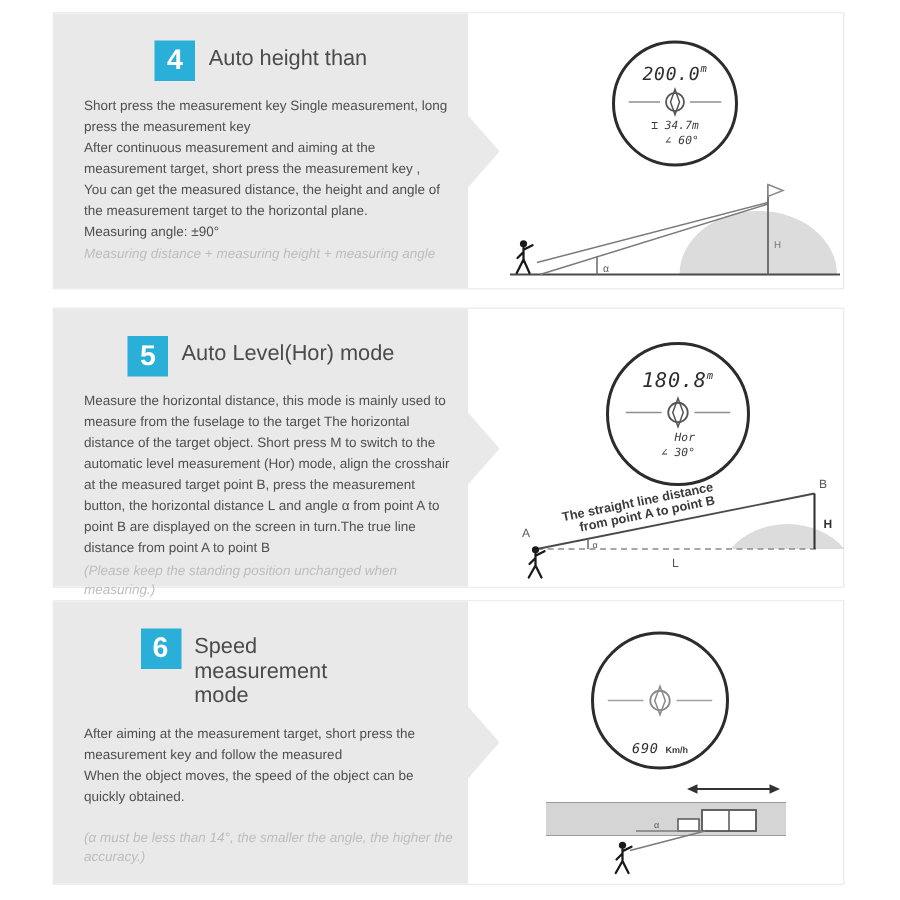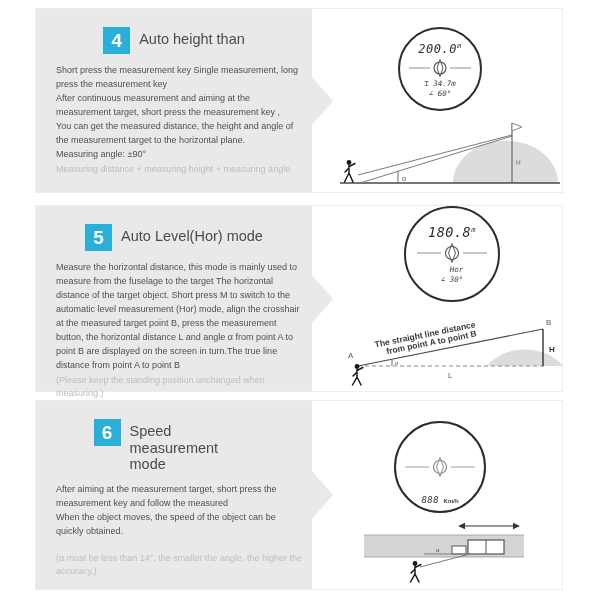--- a/index.html
+++ b/index.html
@@ -24,39 +24,39 @@
     border-top:24px solid transparent;border-bottom:24px solid transparent;z-index:2;}
 
   .head{display:flex;align-items:flex-start;justify-content:center;gap:9px;padding-top:18px;}
   .num{width:27px;height:27px;background:var(--accent);color:#fff;font-size:19px;
     font-weight:bold;display:flex;align-items:center;justify-content:center;flex:none;}
   .title{font-size:14.5px;color:var(--title);line-height:1.15;padding-top:4px;max-width:170px;}
   .title.w120{max-width:125px;}
 
   .body-text{font-size:9px;color:var(--body);line-height:1.55;
     margin:10px 10px 0 20px;white-space:pre-line;}
-  .note{font-size:9px;color:var(--muted);line-height:1.5;margin:1px 10px 0 20px;white-space:pre-line;}
+  .note{font-size:9px;color:var(--muted);line-height:1.5;margin:1px 10px 0 20px;white-space:pre-line;font-style:italic;}
   .note.gap{margin-top:13px;}
 
   .stage{flex:1;position:relative;background:#fff;}
 
   .vf{position:absolute;border:2px solid var(--ink);border-radius:50%;background:#fff;
     display:flex;flex-direction:column;align-items:center;}
-  .card-1 .vf{width:84px;height:84px;left:86px;top:18px;}
-  .card-2 .vf{width:96px;height:96px;left:92px;top:0;}
+  .card-1 .vf{width:84px;height:84px;left:96px;top:18px;}
+  .card-2 .vf{width:96px;height:96px;left:92px;top:22px;}
   .card-3 .vf{width:92px;height:92px;left:82px;top:20px;}
 
   .digital{font-family:"DejaVu Sans Mono",monospace;font-style:italic;color:#2e2e2e;
     letter-spacing:.5px;}
   .dist{font-size:12px;margin-top:13px;white-space:nowrap;}
   .card-2 .dist{font-size:13.5px;margin-top:16px;}
   .dist sup{font-size:7px;font-style:italic;}
   .ch{display:block;margin-top:2px;}
   .readout{font-family:"DejaVu Sans Mono",monospace;font-style:italic;font-size:7.5px;
-    line-height:1.3;color:#3c3c3c;text-align:center;margin-top:1px;}
+    line-height:1.3;color:#3c3c3c;text-align:right;margin-top:1px;}
   .readout span{display:block;}
   .speed-line{margin-top:11px;white-space:nowrap;}
   .speed-line .digital{font-size:9px;}
   .speed-unit{font-size:6px;font-weight:bold;color:#3c3c3c;}
 
   .diagram-svg{position:absolute;}
   .card-1 .diagram-svg{left:18px;top:104px;}
   .card-2 .diagram-svg{left:0px;top:106px;}
   .card-3 .diagram-svg{left:0px;top:118px;}
   svg text{font-family:"Liberation Sans",sans-serif;}
@@ -170,21 +170,21 @@
       <div class="note gap">(α must be less than 14°, the smaller the angle, the higher the accuracy.)</div>
     </div>
     <div class="stage">
       <div class="vf">
         <svg class="ch" style="margin-top:33px" width="70" height="22" viewBox="0 0 70 22">
           <line x1="0" y1="11" x2="24" y2="11" stroke="#a0a0a0" stroke-width="1"></line>
           <line x1="46" y1="11" x2="70" y2="11" stroke="#a0a0a0" stroke-width="1"></line>
           <circle cx="35" cy="11" r="6.5" fill="none" stroke="#8a8a8a" stroke-width="1.2"></circle>
           <path d="M35 1.5 L38.5 11 L35 20.5 L31.5 11 Z" fill="none" stroke="#8a8a8a" stroke-width="1"></path>
         </svg>
-        <div class="speed-line"><span class="digital">888</span> <span class="speed-unit">Km/h</span></div>
+        <div class="speed-line"><span class="digital">690</span> <span class="speed-unit">Km/h</span></div>
       </div>
       <svg class="diagram-svg" width="251" height="70" viewBox="0 0 251 70">
         <rect x="52" y="16" width="160" height="22" fill="var(--road)"></rect>
         <line x1="52" y1="16" x2="212" y2="16" stroke="#9a9a9a" stroke-width="0.8"></line>
         <line x1="52" y1="38" x2="212" y2="38" stroke="#9a9a9a" stroke-width="0.8"></line>
         <g>
           <line x1="152" y1="7" x2="202" y2="7" stroke="#333" stroke-width="1.2"></line>
           <path d="M146 7 L153 3.8 L153 10.2 Z" fill="#333"></path>
           <path d="M208 7 L201 3.8 L201 10.2 Z" fill="#333"></path>
         </g>

